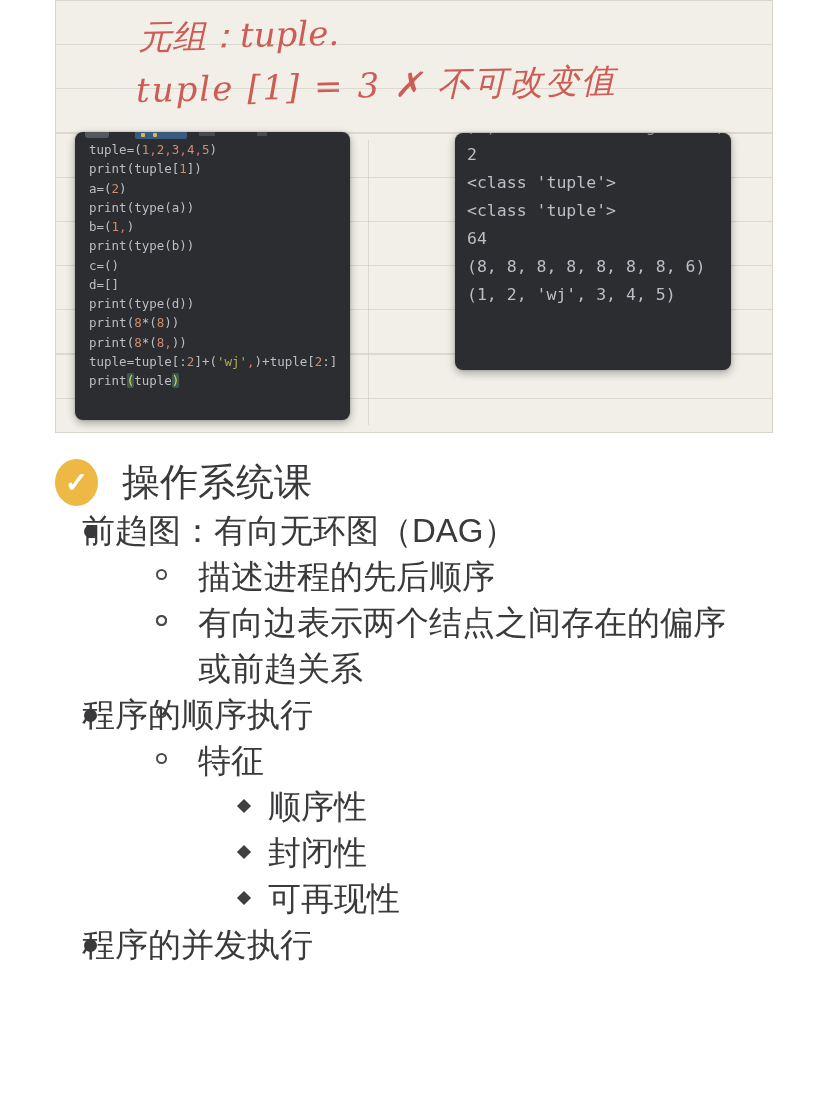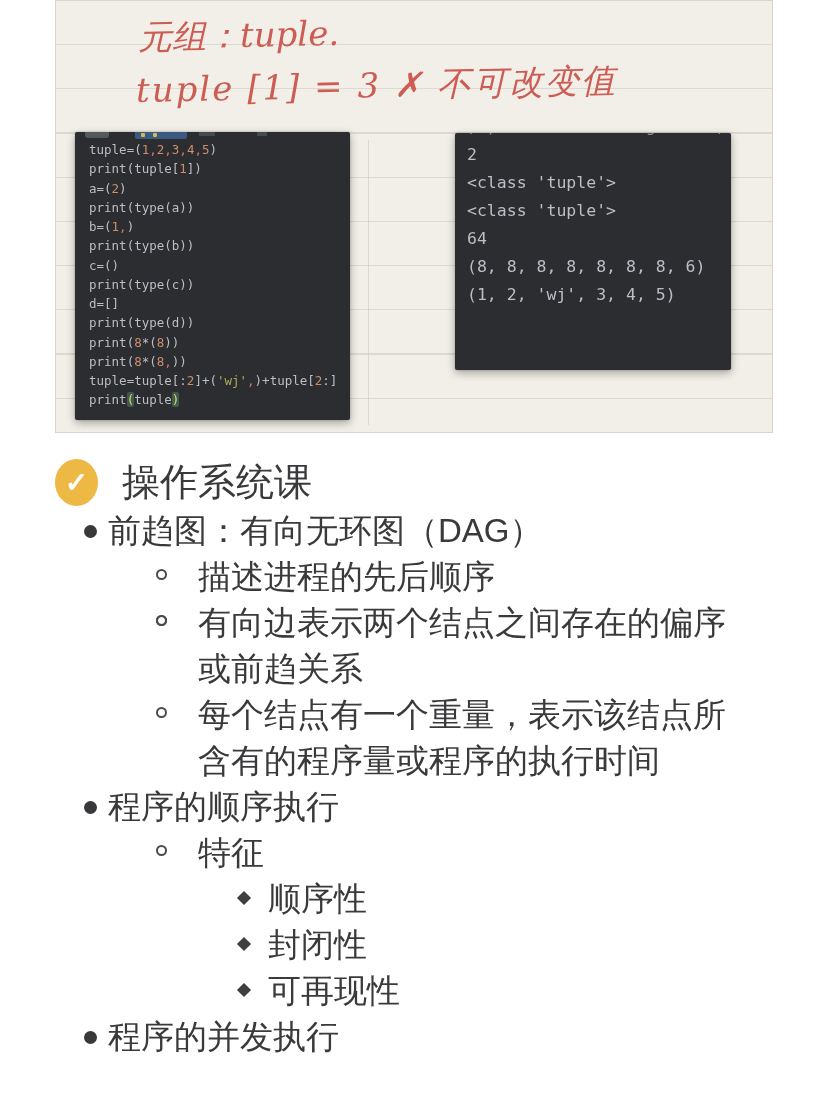--- a/index.html
+++ b/index.html
@@ -19,21 +19,21 @@
     background-image:repeating-linear-gradient(to bottom,
       transparent 0 43px, var(--rule) 43px 44.2px);
     border:1px solid var(--paper_border);}
   .hand{position:absolute;color:var(--hand_red);
     font-family:"DejaVu Serif",serif;font-style:italic;
     white-space:nowrap;transform:rotate(-1.2deg)}
   .hand1{left:82px;top:12px;font-size:34px}
   .hand2{left:80px;top:62px;font-size:34px;letter-spacing:2px}
 
   
-  .panel{position:absolute;background:var(--code_bg);border-radius:2px;
+  .panel{position:absolute;background:var(--code_bg);border-radius:8px;
     box-shadow:0 3px 8px rgba(0,0,0,.32),0 0 2px rgba(0,0,0,.25);
     overflow:hidden;font-family:"DejaVu Sans Mono",monospace;
     color:var(--code_text)}
   .editor{left:75px;top:132px;width:275px;height:288px;padding-top:8px}
   .cline{padding-left:14px;line-height:19.25px;font-size:12.5px;white-space:pre}
   .num{color:var(--code_number)} .comma{color:var(--code_comma)}
   .str{color:var(--code_string)}
   .hl{background:var(--hl_bg);color:var(--hl_text);border-radius:2px}
   .sliver{position:absolute;top:0;left:0;right:0;height:7px}
   .sliver div{position:absolute}
@@ -55,21 +55,21 @@
 
   
   .outline{position:absolute;left:0;top:456px;width:819px;color:var(--outline_text)}
   .title-row{position:relative;height:52px;line-height:52px;
     padding-left:122px;font-size:38px}
   .check{position:absolute;left:55px;top:3px;width:43px;height:47px;
     border-radius:50%;background:var(--accent_yellow);color:#fff;
     font-size:28px;font-weight:bold;display:flex;align-items:center;
     justify-content:center;cursor:pointer}
   .row{position:relative;line-height:46px;font-size:33px}
-  .row.l1{padding-left:108px}
+  .row.l1{padding-left:82px}
   .row.l2{padding-left:198px;padding-right:72px}
   .row.l3{padding-left:268px}
   .b1{position:absolute;left:84px;top:16.5px;width:13px;height:13px;
     border-radius:50%;background:#39393b}
   .b2{position:absolute;left:156px;top:15px;width:11px;height:11px;
     border:2.5px solid #4b4b4d;border-radius:50%}
   .b3{position:absolute;left:239px;top:17px;width:10px;height:10px;
     background:#3f3f41;transform:rotate(45deg)}
 </style>
 </head>
@@ -90,21 +90,20 @@
     <div class="sv-m2"></div>
   </div>
   <div id="code-lines">
       <div class="cline">tuple=(<span class="num">1</span><span class="comma">,</span><span class="num">2</span><span class="comma">,</span><span class="num">3</span><span class="comma">,</span><span class="num">4</span><span class="comma">,</span><span class="num">5</span>)</div>
       <div class="cline">print(tuple[<span class="num">1</span>])</div>
       <div class="cline">a=(<span class="num">2</span>)</div>
       <div class="cline">print(type(a))</div>
       <div class="cline">b=(<span class="num">1</span><span class="comma">,</span>)</div>
       <div class="cline">print(type(b))</div>
       <div class="cline">c=()</div>
-      <div class="cline">print(type(c))</div>
       <div class="cline">d=[]</div>
       <div class="cline">print(type(d))</div>
       <div class="cline">print(<span class="num">8</span>*(<span class="num">8</span>))</div>
       <div class="cline">print(<span class="num">8</span>*(<span class="num">8</span><span class="comma">,</span>))</div>
       <div class="cline">tuple=tuple[:<span class="num">2</span>]+(<span class="str">'wj'</span><span class="comma">,</span>)+tuple[<span class="num">2</span>:]</div>
       <div class="cline">print<span class="hl">(</span>tuple<span class="hl">)</span></div>
     </div>
 </div>
 
 <div class="panel console">
@@ -124,21 +123,21 @@
 <div class="outline">
   <div class="title-row">
     <span class="check">✓</span>
     <span>操作系统课</span>
   </div>
   <div id="outline-rows">
       <div class="row l1"><span class="b1"></span><span>前趋图：有向无环图（DAG）</span></div>
       <div class="row l2"><span class="b2"></span><span>描述进程的先后顺序</span></div>
       <div class="row l2"><span class="b2"></span></div>
       <div class="row l2"><span class="b2"></span><span>有向边表示两个结点之间存在的偏序或前趋关系</span></div>
-      <div class="row l2"><span class="b2"></span><span>每个结点有一个重量，表示该结点所含有的程序量或程序的执行时间</span></div>
+      <div class="row l2"><span class="b2"></span></div>
       <div class="row l1"><span class="b1"></span><span>程序的顺序执行</span></div>
       <div class="row l2"><span class="b2"></span><span>特征</span></div>
       <div class="row l3"><span class="b3"></span><span>顺序性</span></div>
       <div class="row l3"><span class="b3"></span><span>封闭性</span></div>
       <div class="row l3"><span class="b3"></span><span>可再现性</span></div>
       <div class="row l1"><span class="b1"></span><span>程序的并发执行</span></div>
     </div>
 </div>
 
 </body></html>

